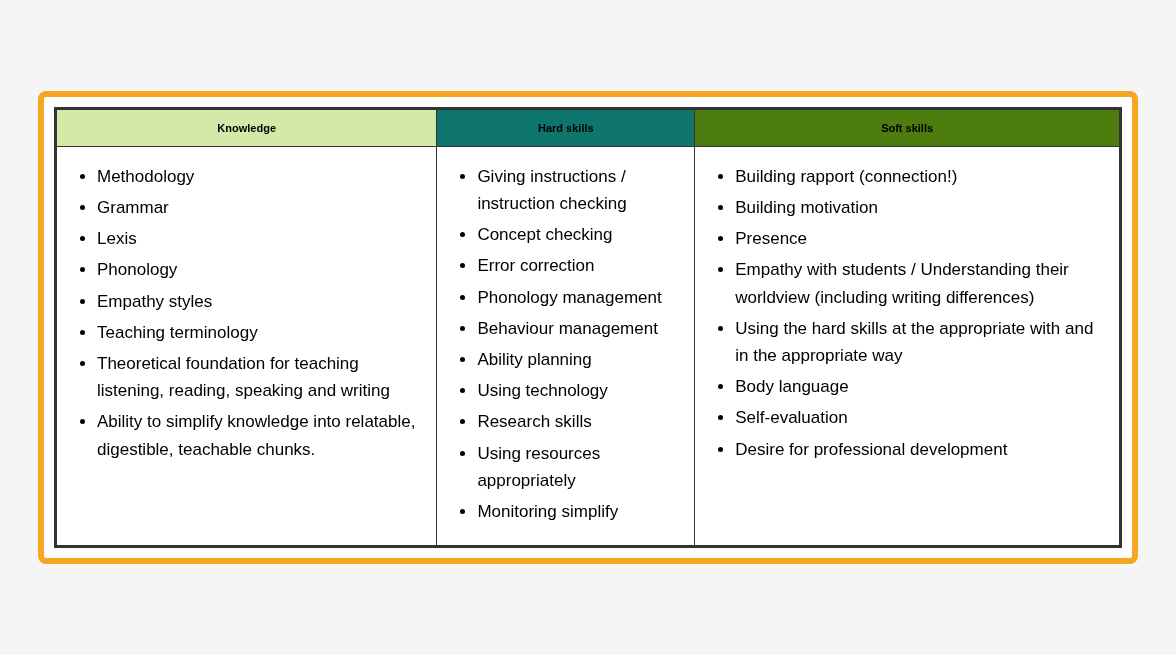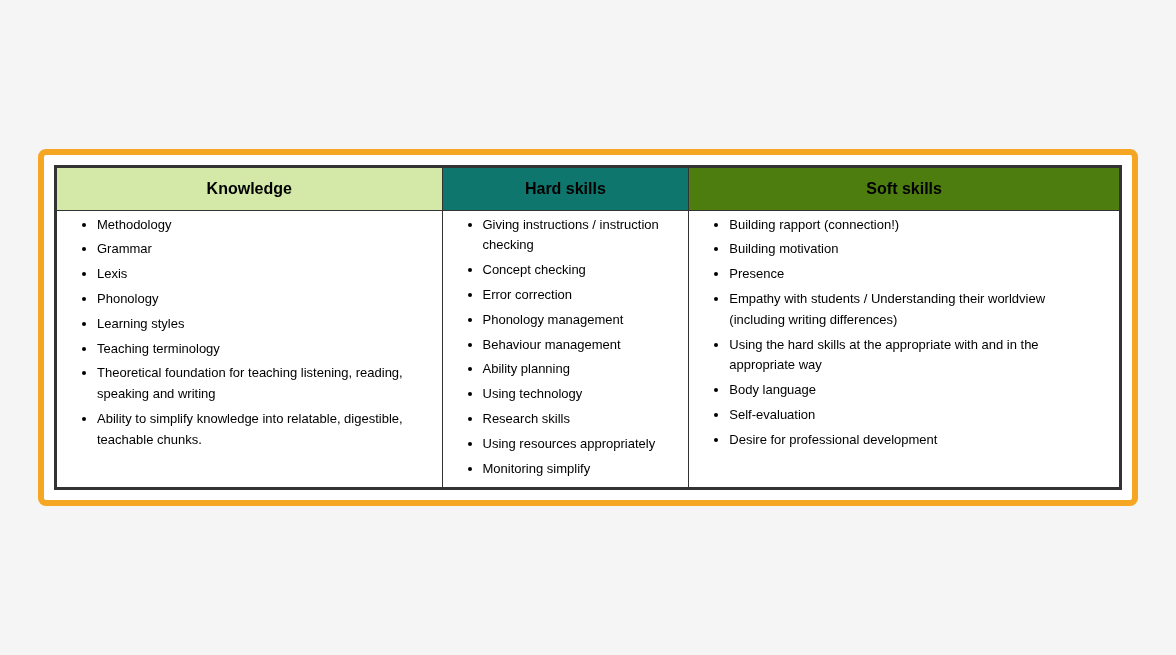--- a/index.html
+++ b/index.html
@@ -33,40 +33,40 @@
     table {
       width: 100%;
       border-collapse: collapse;
     }
 
     thead tr th {
       border: 1px solid #333;
       padding: 12px 16px;
       text-align: center;
       font-weight: bold;
-      font-size: 16px;
+      font-size: 11px;
     }
 
     thead tr th:nth-child(1) {
       background-color: #d4e8a8;
     }
 
     thead tr th:nth-child(2) {
       background-color: #0f766e;
     }
 
     thead tr th:nth-child(3) {
       background-color: #4d7c0f;
     }
 
     tbody tr td {
       border: 1px solid #333;
-      padding: 4px 20px;
+      padding: 16px 20px;
       vertical-align: top;
-      font-size: 13px;
+      font-size: 17px;
       line-height: 1.6;
     }
 
     ul {
       list-style: disc;
       padding-left: 20px;
     }
 
     ul li {
       margin-bottom: 4px;
@@ -86,21 +86,21 @@
         </tr>
       </thead>
       <tbody>
         <tr>
           <td>
             <ul>
               <li>Methodology</li>
               <li>Grammar</li>
               <li>Lexis</li>
               <li>Phonology</li>
-              <li>Learning styles</li>
+              <li>Empathy styles</li>
               <li>Teaching terminology</li>
               <li>Theoretical foundation for teaching listening, reading, speaking and writing</li>
               <li>Ability to simplify knowledge into relatable, digestible, teachable chunks.</li>
             </ul>
           </td>
           <td>
             <ul>
               <li>Giving instructions / instruction checking</li>
               <li>Concept checking</li>
               <li>Error correction</li>

